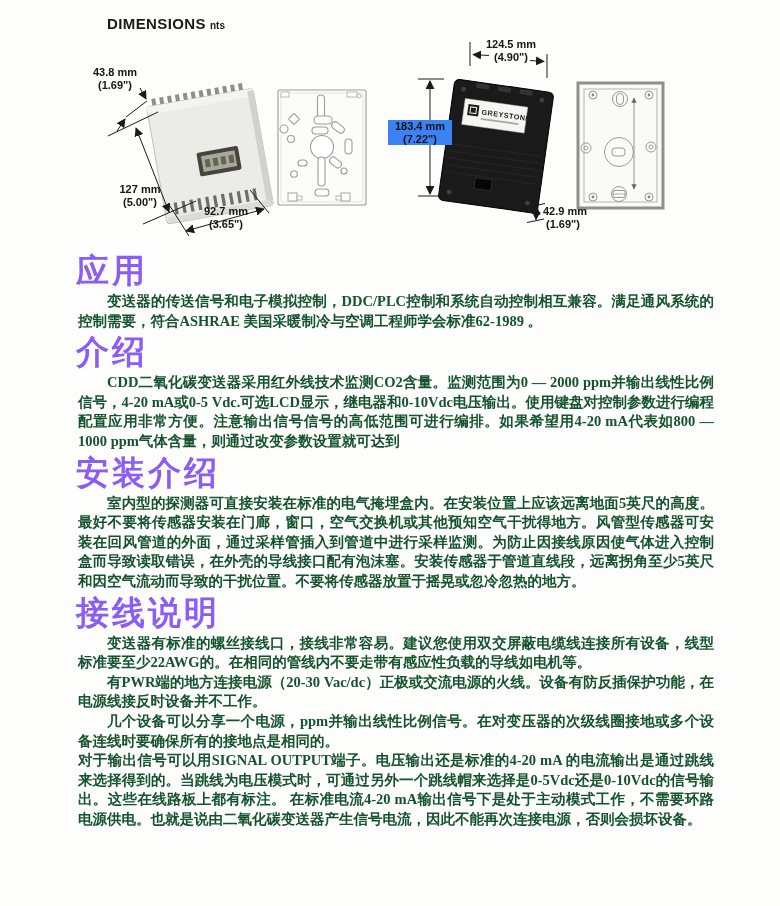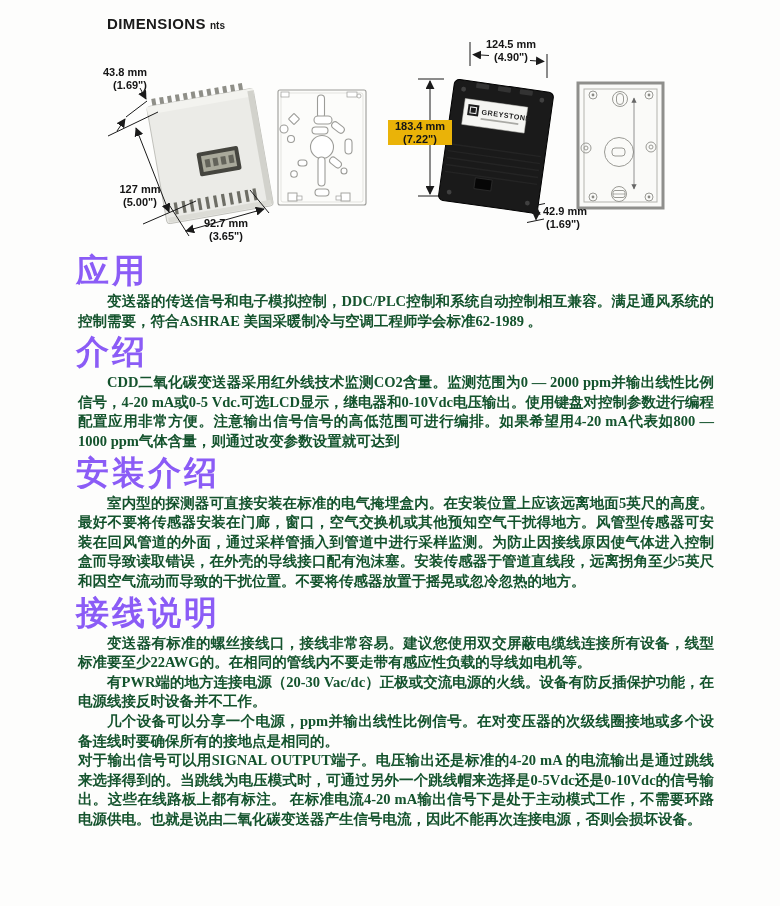--- a/index.html
+++ b/index.html
@@ -13,21 +13,21 @@
   .dims-title {
     position:absolute; left:107px; top:15px;
     font-family:"Liberation Sans","DejaVu Sans",sans-serif;
     font-weight:bold; font-size:15px; letter-spacing:.4px; color:#1a1a1a;
   }
   .dims-title .note { font-size:10px; margin-left:4px; letter-spacing:0; }
   .dim-label {
     position:absolute; font:bold 11px/12.5px "Liberation Sans","DejaVu Sans",sans-serif;
     color:#151515; text-align:center; white-space:nowrap;
   }
-  .dim-label.masked { background:#eab308; }
+  .dim-label.masked { background:#3b82f6; }
   .dim-label.left { text-align:left; }
   svg.figure { position:absolute; left:0; top:0; }
   
   .content { position:absolute; left:78px; top:250px; width:636px; }
   h2.sec {
     font-size:33px; line-height:37px; margin:3px 0 2px -2px;
     font-weight:bold; letter-spacing:3px; color:#8b5cf6;
   }
   p.body {
     margin:0; font-size:14.5px; line-height:19.6px; font-weight:bold;
@@ -209,29 +209,29 @@
         <rect x="613" y="190.5" width="12" height="7" rx="2"></rect>
         <line x1="613" y1="194" x2="625" y2="194" stroke-width="0.8"></line>
         <circle cx="586" cy="148" r="5"></circle>
           <circle cx="586" cy="148" r="2"></circle>
         <circle cx="651" cy="147" r="5"></circle>
           <circle cx="651" cy="147" r="2"></circle>
         <line x1="634" y1="98" x2="634" y2="189" stroke="#777" stroke-width="0.8" marker-start="url(#arrS)" marker-end="url(#arrS)"></line>
       </g>
     </svg>
 
-    <div class="dim-label" style="left:83px; top:66px; width:64px;text-align:right;">
+    <div class="dim-label" style="left:83px; top:66px; width:64px;">
       <div>43.8 mm</div>
       <div>(1.69")</div>
     </div>
     <div class="dim-label" style="left:108px; top:155px; width:64px;margin-top:28px;">
       <div>127 mm</div>
       <div>(5.00")</div>
     </div>
-    <div class="dim-label" style="left:194px; top:217px; width:64px;">
+    <div class="dim-label" style="left:194px; top:205px; width:64px;">
       <div>92.7 mm</div>
       <div>(3.65")</div>
     </div>
     <div class="dim-label" style="left:481px; top:38px; width:60px;">
       <div>124.5 mm</div>
       <div>(4.90")</div>
     </div>
     <div class="dim-label masked" style="left:388px; top:120px; width:64px;">
       <div>183.4 mm</div>
       <div>(7.22")</div>

